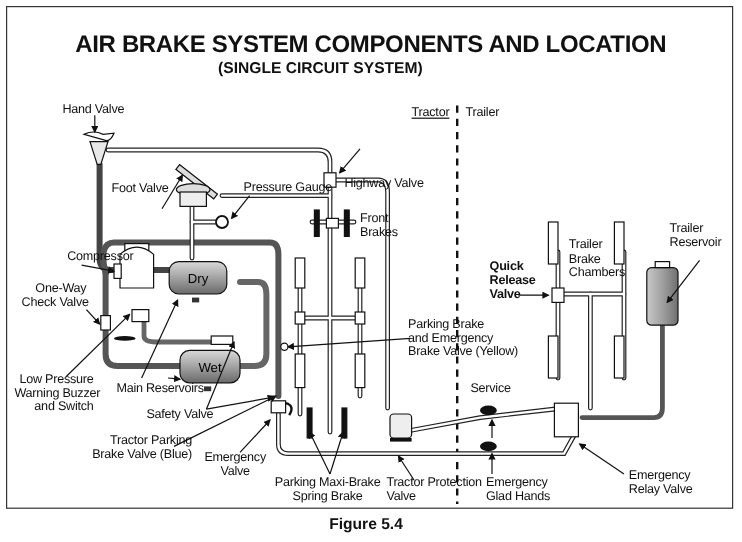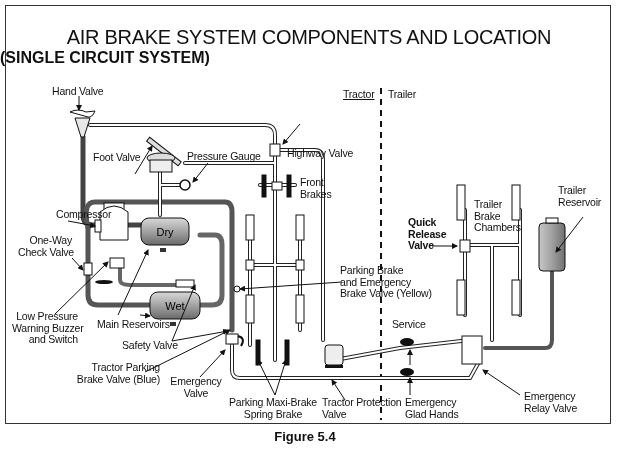--- a/index.html
+++ b/index.html
@@ -1,19 +1,19 @@
 <!DOCTYPE html>
 <html><head>
 <meta charset="utf-8">
 <style>
   html, body { margin:0; padding:0; background:#fff; }
   body { width:618px; height:452px; position:relative; overflow:hidden; font-family:"Liberation Sans", sans-serif; color:#111; }
   .frame { position:absolute; left:5px; top:5px; width:606px; height:419px; border:1px solid #333; box-sizing:border-box; }
-  .title { position:absolute; left:0; width:618px; top:26px; text-align:center; font-weight:normal; font-size:20px; letter-spacing:-0.3px; }
-  .subtitle { position:absolute; left:0; width:534px; top:49px; text-align:left; font-weight:bold; font-size:16px; }
+  .title { position:absolute; left:0; width:618px; top:26px; text-align:center; font-weight:bold; font-size:20px; letter-spacing:-0.3px; }
+  .subtitle { position:absolute; left:0; width:534px; top:49px; text-align:center; font-weight:bold; font-size:13px; }
   .caption { position:absolute; left:0; width:610px; top:429px; text-align:center; font-weight:bold; font-size:13px; }
   .lbl { position:absolute; font-size:10.5px; line-height:11.5px; white-space:pre; letter-spacing:-0.2px; }
   .r { text-align:right; }
   .c { text-align:center; }
   svg { position:absolute; left:0; top:0; }
 </style>
 </head>
 <body>
 
 <div class="frame"></div>
@@ -210,21 +210,21 @@
     <line x1="520" y1="395" x2="483" y2="370"></line>
     <line x1="583" y1="217" x2="556" y2="252"></line>
   </g>
 </svg>
 
 <div class="lbl" style="left:52px;top:86px;">Hand Valve</div>
 <div class="lbl" style="left:287px;top:117px;margin-top:31px;">Highway Valve</div>
 <div class="lbl" style="left:343px;top:89px;text-decoration:underline;">Tractor</div>
 <div class="lbl" style="left:388px;top:89px;">Trailer</div>
 <div class="lbl" style="left:93px;top:152px;">Foot Valve</div>
-<div class="lbl" style="left:187px;top:151px;">Pressure Gauge</div>
+<div class="lbl" style="left:203px;top:151px;">Pressure Gauge</div>
 <div class="lbl" style="left:300px;top:177px;">Front
 Brakes</div>
 <div class="lbl" style="left:20px;top:209px;margin-left:36px;">Compressor</div>
 <div class="lbl r" style="left:18px;top:235px;width:54px;">One-Way
 Check Valve</div>
 <div class="lbl r" style="left:12px;top:311px;width:66px;">Low Pressure
 Warning Buzzer
 and Switch</div>
 <div class="lbl" style="left:97px;top:319px;">Main Reservoirs</div>
 <div class="lbl" style="left:122px;top:340px;">Safety Valve</div>

